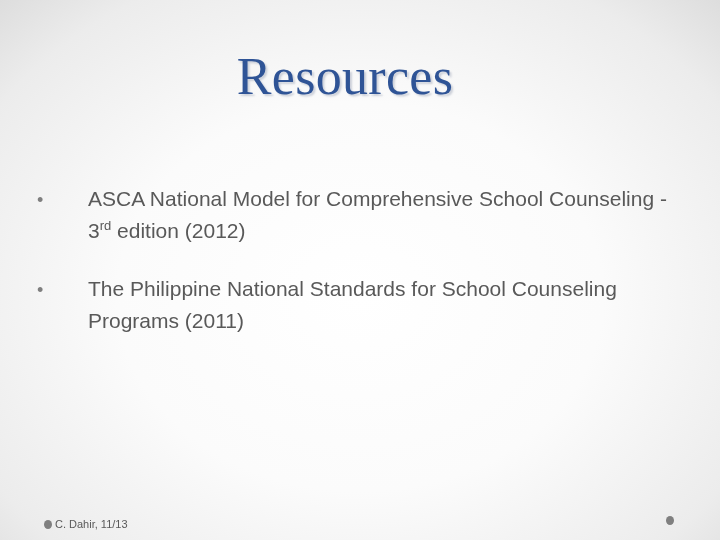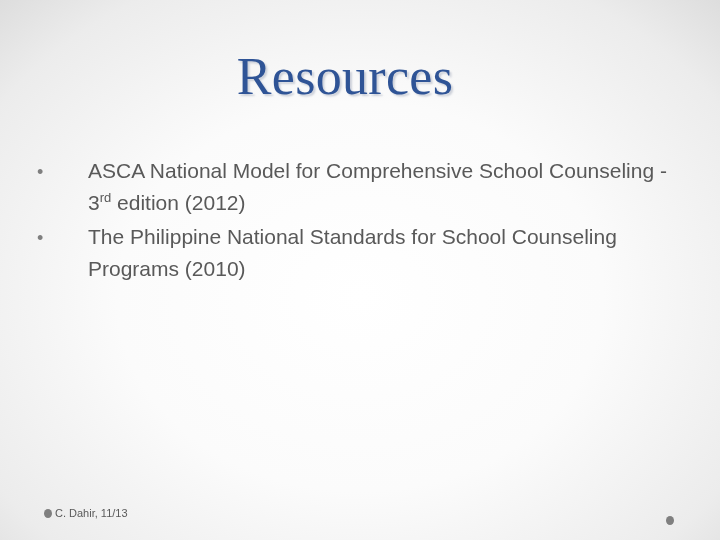--- a/index.html
+++ b/index.html
@@ -20,49 +20,50 @@
       position: absolute; left: 0; top: 156px; width: 680px;
       margin: 0; padding: 0; list-style: none;
     }
     .bullet-item {
       position: relative;
       padding-left: 88px;
       text-indent: -31px;
       font-size: 21px; line-height: 30.5px;
       color: #595959;
       margin-bottom: 4px;
+      margin-top: 28px;
     }
     .bullet-dot {
       display: inline-block; width: 31px; text-indent: 0;
       position: relative; left: -20px;
       color: #7f7f7f; font-size: 18px;
     }
     sup { font-size: 13px; line-height: 0; vertical-align: super; }
     .footer-left {
-      position: absolute; left: 44px; top: 507px;
+      position: absolute; left: 44px; top: 518px;
       font-size: 11px; color: #595959;
       display: flex; align-items: center; justify-content: space-between;
     }
     .dot {
       display: inline-block; width: 8px; height: 9px; border-radius: 50%;
       background: #7f7f7f; margin-right: 3px;
     }
     .footer-right {
       position: absolute; left: 666px; top: 511px;
     }
   </style>
 </head>
 <body>
 
 <div>
   <div class="slide-title">Resources</div>
 
   <ul class="bullets">
     <li class="bullet-item"><span class="bullet-dot">•</span><span>ASCA National Model for Comprehensive School Counseling  - 3</span><sup>rd</sup><span> edition (2012)</span></li>
-    <li class="bullet-item"><span class="bullet-dot">•</span><span>The Philippine National Standards for School Counseling Programs (2010)</span></li>
+    <li class="bullet-item"><span class="bullet-dot">•</span><span>The Philippine National Standards for School Counseling Programs (2011)</span></li>
   </ul>
 
   <div class="footer-left">
     <span class="dot"></span>
     <span>C. Dahir, 11/13</span>
   </div>
   <div class="footer-right">
     <span class="dot"></span>
   </div>
 </div>

